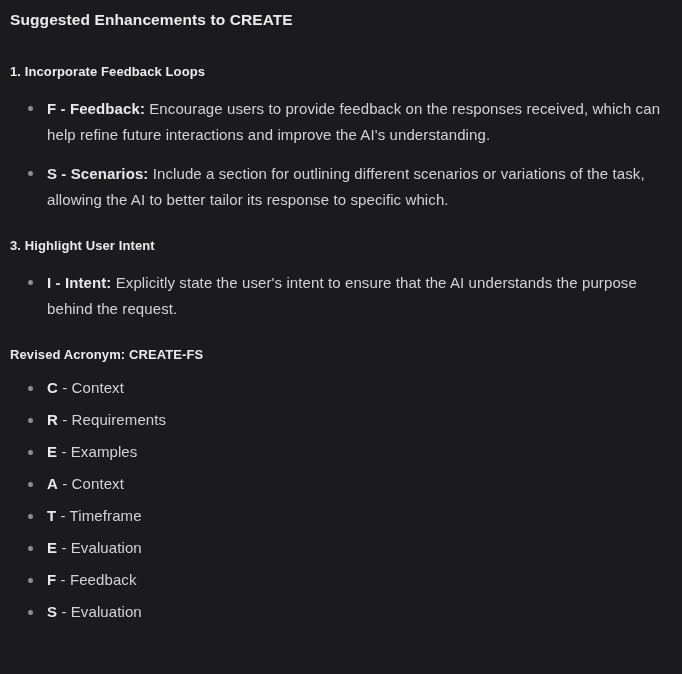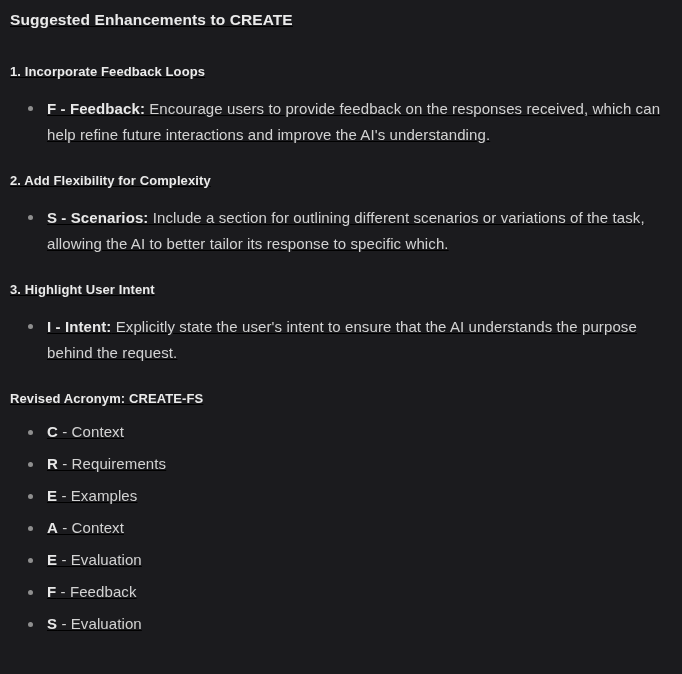--- a/index.html
+++ b/index.html
@@ -16,21 +16,20 @@
     height: 674px;
     overflow: hidden;
     background: var(--background);
     font-family: "Liberation Sans", sans-serif;
     -webkit-font-smoothing: antialiased;
   }
   .page {
     width: 682px;
     height: 674px;
     padding: 10px 14px 0 10px;
-    text-decoration: underline;
   }
   .title {
     margin: 0 0 33px 0;
     font-size: 15.5px;
     line-height: 19px;
     font-weight: 700;
     color: var(--heading);
     letter-spacing: 0.1px;
   }
   .heading {
@@ -78,21 +77,20 @@
 
   <section>
     <h3 class="heading">1. Incorporate Feedback Loops</h3>
     <div class="bullet">
       <span class="dot"></span>
       <p><strong>F - Feedback:</strong><span> Encourage users to provide feedback on the responses received, which can help refine future interactions and improve the AI's understanding.</span></p>
     </div>
   </section>
 
   <section>
-    <h3 class="heading">2. Add Flexibility for Complexity</h3>
     <div class="bullet">
       <span class="dot"></span>
       <p><strong>S - Scenarios:</strong><span> Include a section for outlining different scenarios or variations of the task, allowing the AI to better tailor its response to specific which.</span></p>
     </div>
   </section>
 
   <section>
     <h3 class="heading">3. Highlight User Intent</h3>
     <div class="bullet">
       <span class="dot"></span>
@@ -114,20 +112,24 @@
     <div class="bullet acronym-item">
       <span class="dot"></span>
       <p><strong>E</strong><span> - Examples</span></p>
     </div>
     <div class="bullet acronym-item">
       <span class="dot"></span>
       <p><strong>A</strong><span> - Context</span></p>
     </div>
     <div class="bullet acronym-item">
       <span class="dot"></span>
+      <p><strong>T</strong><span> - Timeframe</span></p>
+    </div>
+    <div class="bullet acronym-item">
+      <span class="dot"></span>
       <p><strong>E</strong><span> - Evaluation</span></p>
     </div>
     <div class="bullet acronym-item">
       <span class="dot"></span>
       <p><strong>F</strong><span> - Feedback</span></p>
     </div>
     <div class="bullet acronym-item">
       <span class="dot"></span>
       <p><strong>S</strong><span> - Evaluation</span></p>
     </div>

